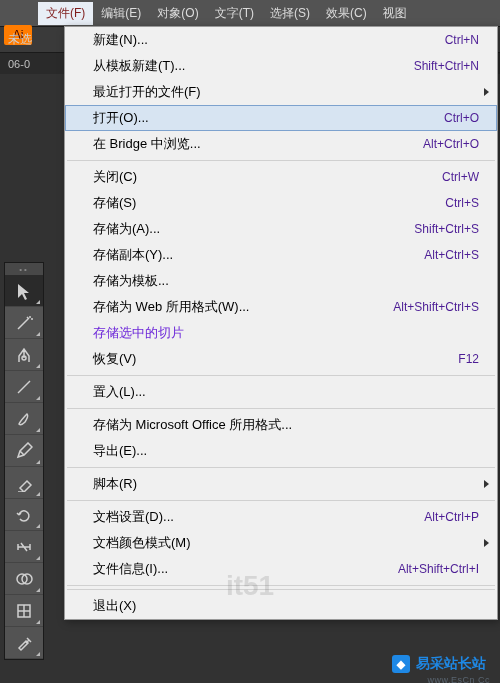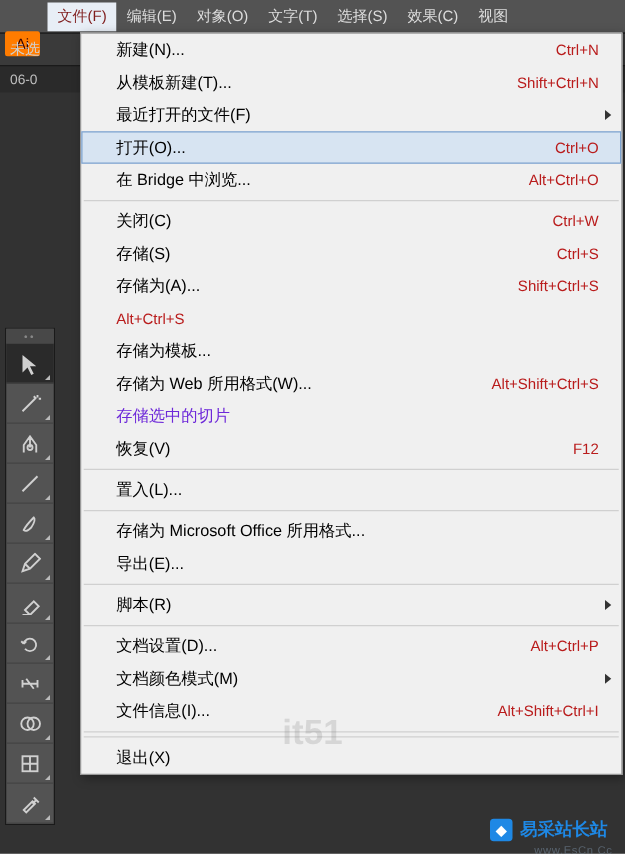--- a/index.html
+++ b/index.html
@@ -19,21 +19,21 @@
   .tool { width: 38px; height: 32px; display: flex; align-items: center; justify-content: center; color: #d0d0d0; cursor: pointer; border-bottom: 1px solid #444; position: relative; }
   .tool.active { background: #2a2a2a; }
   .tool svg { width: 18px; height: 18px; stroke: #d0d0d0; fill: none; stroke-width: 1.5; }
   .tool .corner { position: absolute; bottom: 2px; right: 3px; width: 0; height: 0; border-left: 4px solid transparent; border-bottom: 4px solid #bbb; }
   
   .dropdown { position: absolute; left: 64px; top: 26px; width: 434px; background: #f0f0f0; border: 1px solid #999; box-shadow: 2px 2px 8px rgba(0,0,0,0.35); z-index: 1000; }
   .dd-row { display: flex; align-items: center; height: 26px; padding: 0 18px 0 28px; font-size: 13px; color: #000; cursor: default; position: relative; }
   .dd-row.highlighted { background: #d7e4f2; border: 1px solid #7da2ce; height: 26px; padding: 0 17px 0 27px; }
   .dd-row.disabled { color: #6d28d9; }
   .dd-label { flex: 1; white-space: nowrap; }
-  .dd-shortcut { color: #b91c1c; font-size: 12px; }
+  .dd-shortcut { color: #4c1d95; font-size: 12px; }
   .dd-sep { height: 1px; background: #d0d0d0; margin: 3px 2px; }
   .dd-arrow { position: absolute; right: 8px; width: 0; height: 0; border-top: 4px solid transparent; border-bottom: 4px solid transparent; border-left: 5px solid #333; }
   
   .watermark { position: absolute; bottom: 6px; right: 6px; display: flex; align-items: center; gap: 6px; background: rgba(255,255,255,0.0); padding: 4px 8px; z-index: 2000; }
   .wm-icon { width: 18px; height: 18px; background: #1e88e5; border-radius: 3px; display: flex; align-items: center; justify-content: center; color: #fff; font-size: 11px; font-weight: bold; }
   .wm-text { color: #1e88e5; font-size: 14px; font-weight: bold; }
   .wm-sub { position: absolute; bottom: -2px; right: 10px; color: rgba(120,140,160,0.55); font-size: 9px; letter-spacing: 0.5px; }
   .wm-center { position: absolute; left: 50%; top: 570px; transform: translateX(-50%); color: rgba(100,100,100,0.18); font-size: 28px; font-weight: bold; pointer-events: none; z-index: 1500; }
 </style>
 </head>
@@ -88,20 +88,21 @@
     </div>
     <div class="dd-row">
       <span class="dd-label">存储(S)</span>
       <span class="dd-shortcut">Ctrl+S</span>
     </div>
     <div class="dd-row">
       <span class="dd-label">存储为(A)...</span>
       <span class="dd-shortcut">Shift+Ctrl+S</span>
     </div>
     <div class="dd-row">
+      <span class="dd-label">存储副本(Y)...</span>
       <span class="dd-shortcut">Alt+Ctrl+S</span>
     </div>
     <div class="dd-row">
       <span class="dd-label">存储为模板...</span>
     </div>
     <div class="dd-row">
       <span class="dd-label">存储为 Web 所用格式(W)...</span>
       <span class="dd-shortcut">Alt+Shift+Ctrl+S</span>
     </div>
     <div class="dd-row disabled">

